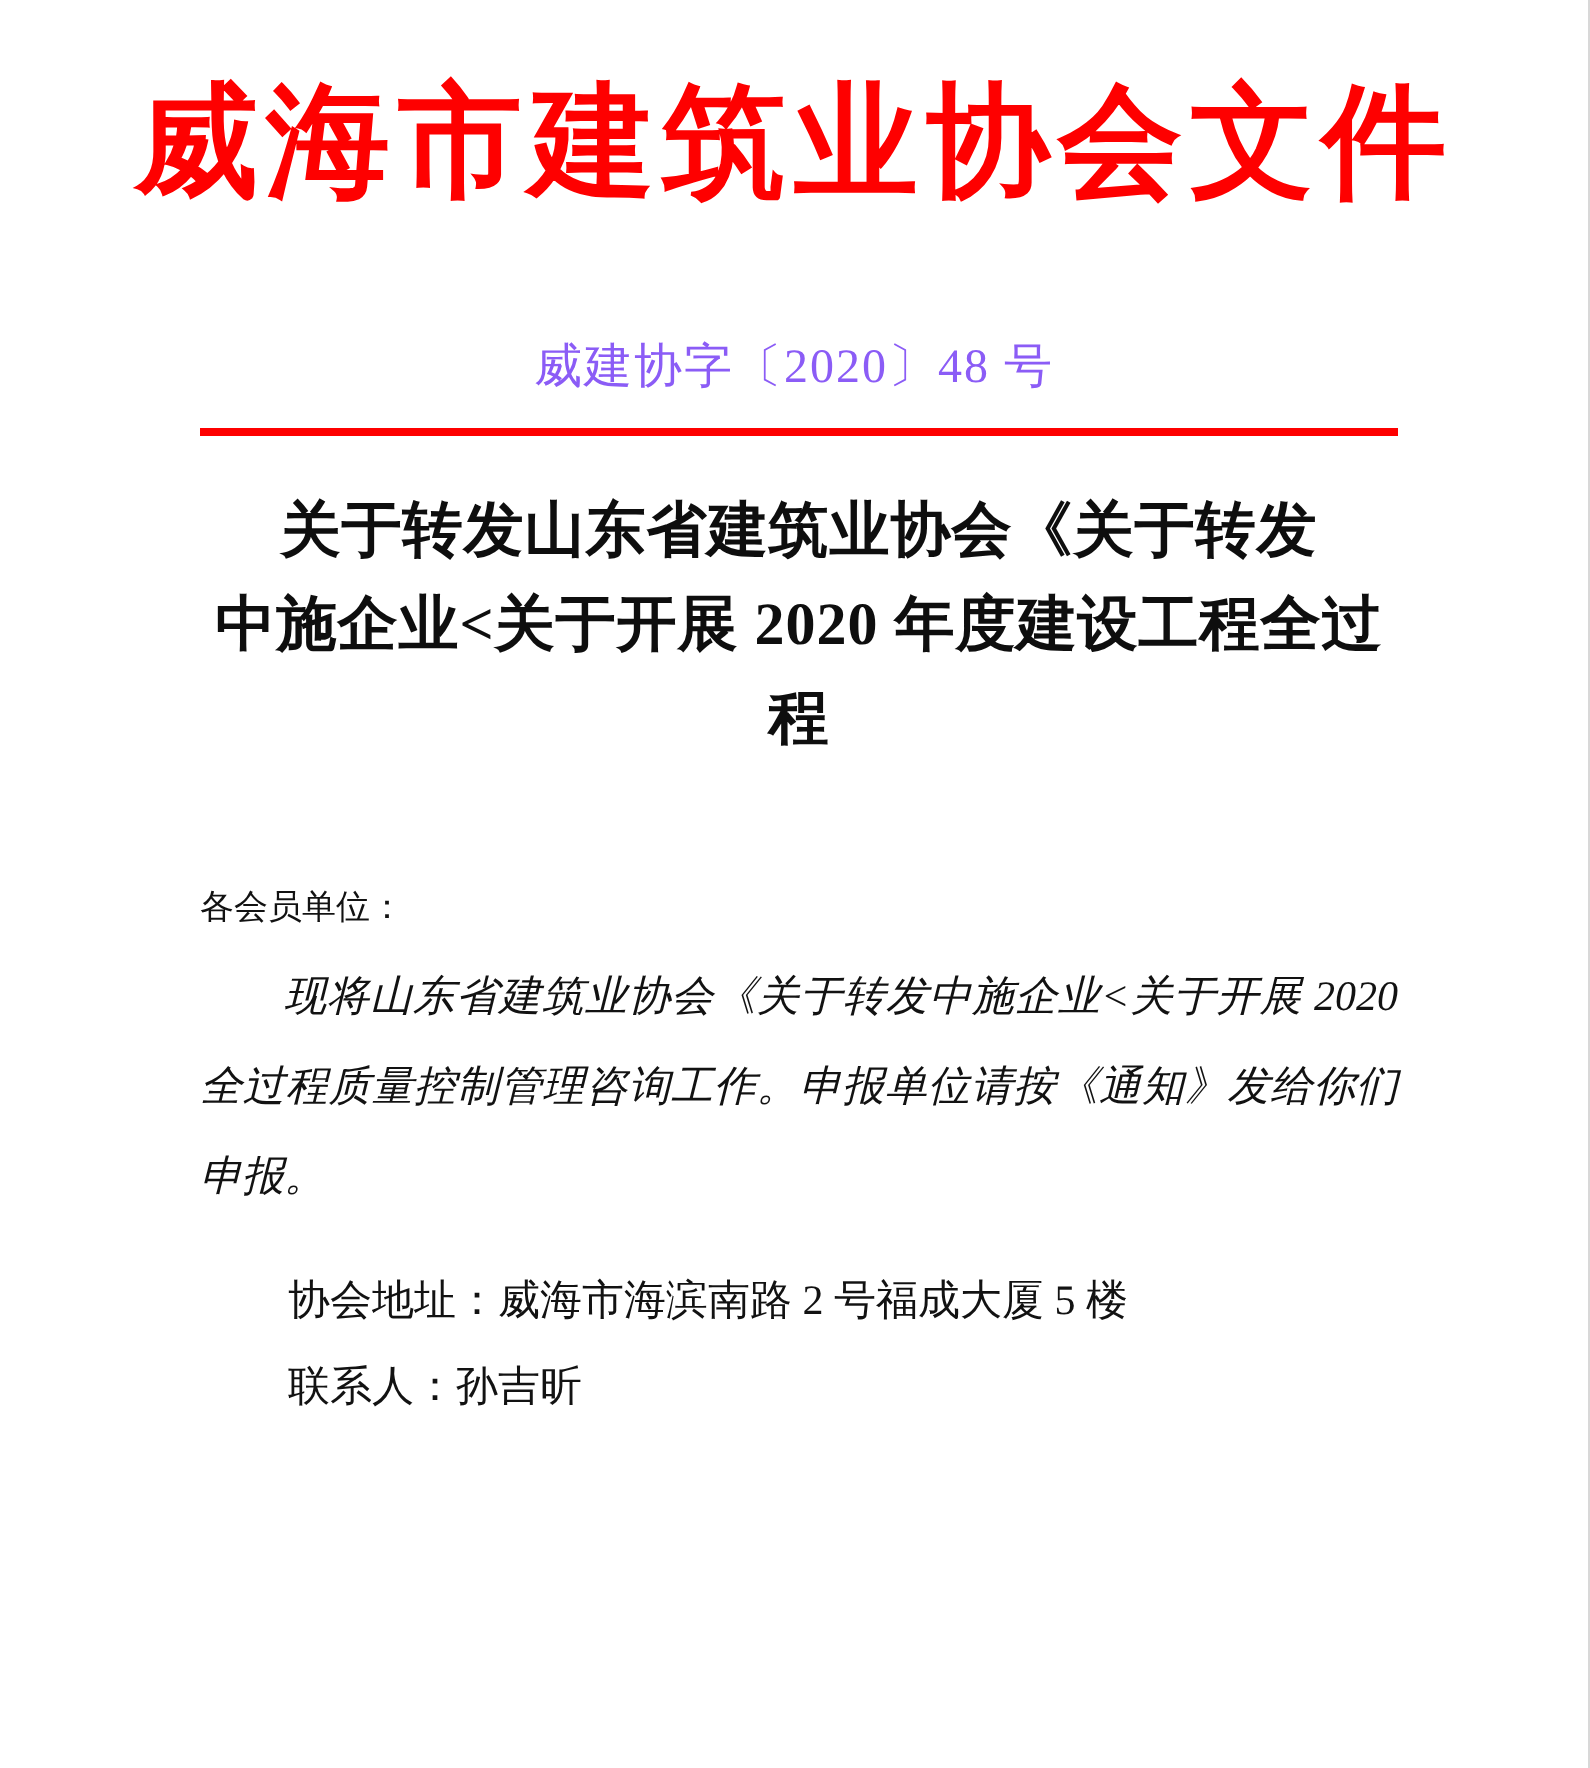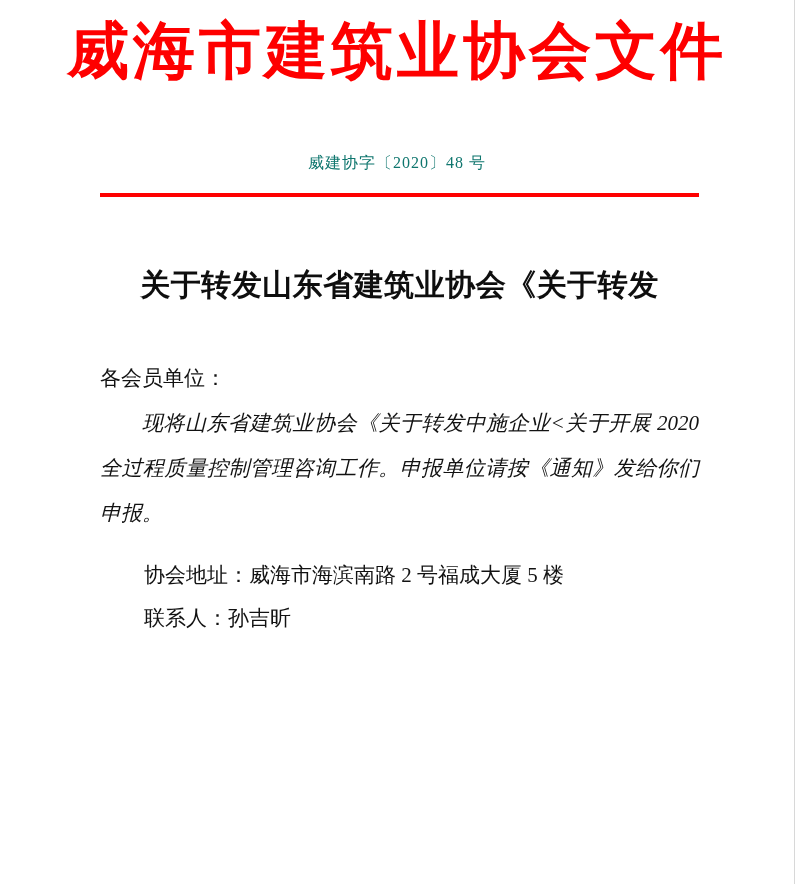--- a/index.html
+++ b/index.html
@@ -12,58 +12,58 @@
     border-right:1px solid #d8d8d8;
     box-sizing:border-box;
     font-family:"Liberation Serif", serif;
     color:#121212;
     overflow:hidden;
   }
   .content{
     margin:0 95px 0 100px;
   }
   .org-header{
-    margin-top:9px;
+    margin-top:30px;
     height:84px;
     line-height:84px;
     text-align:center;
     font-size:62px;
     font-weight:bold;
     letter-spacing:4px;
     color:var(--accent,#fe0000);
     white-space:nowrap;
   }
   .doc-number{
     margin-top:52px;
     height:36px;
     line-height:36px;
     text-align:center;
-    font-size:16px;
+    font-size:24px;
     letter-spacing:1px;
-    color:#0f766e;
+    color:#8b5cf6;
   }
   .red-line{
     margin-top:12px;
     height:4px;
     background:var(--accent,#fe0000);
   }
   .doc-title{
-    margin-top:64px;
+    margin-top:24px;
     text-align:center;
     font-size:30px;
     font-weight:bold;
     line-height:47px;
     color:#0e0e0e;
     letter-spacing:0.5px;
   }
   .salutation{
     margin-top:48px;
     height:45px;
     line-height:45px;
-    font-size:21px;
+    font-size:17px;
   }
   .body-par{
     font-size:21px;
     font-style:italic;
   }
   .body-line{
     height:45px;
     line-height:45px;
     text-align:justify;
     text-align-last:justify;
@@ -94,20 +94,21 @@
 
   <div class="org-header">威海市建筑业协会文件</div>
 
   <div class="doc-number">威建协字〔2020〕48 号</div>
 
   <div class="content">
     <div class="red-line"></div>
 
     <div class="doc-title">
       <div class="title-line">关于转发山东省建筑业协会《关于转发</div>
+      <div class="title-line">中施企业&lt;关于开展 2020 年度建设工程全过程</div>
     </div>
 
     <div class="salutation">各会员单位：</div>
 
     <div class="body-par">
       <div class="body-line first">现将山东省建筑业协会《关于转发中施企业&lt;关于开展 2020</div>
       <div class="body-line">全过程质量控制管理咨询工作。申报单位请按《通知》发给你们</div>
       <div class="body-line last">申报。</div>
     </div>
 

